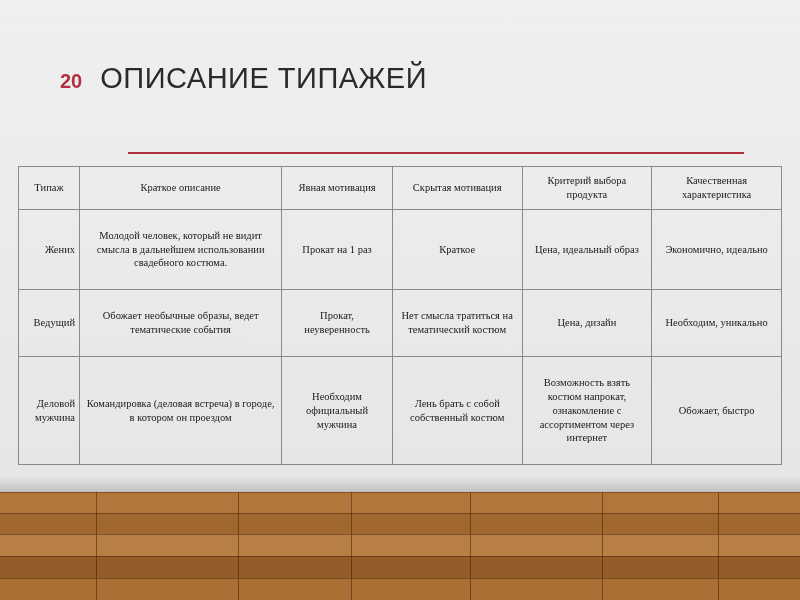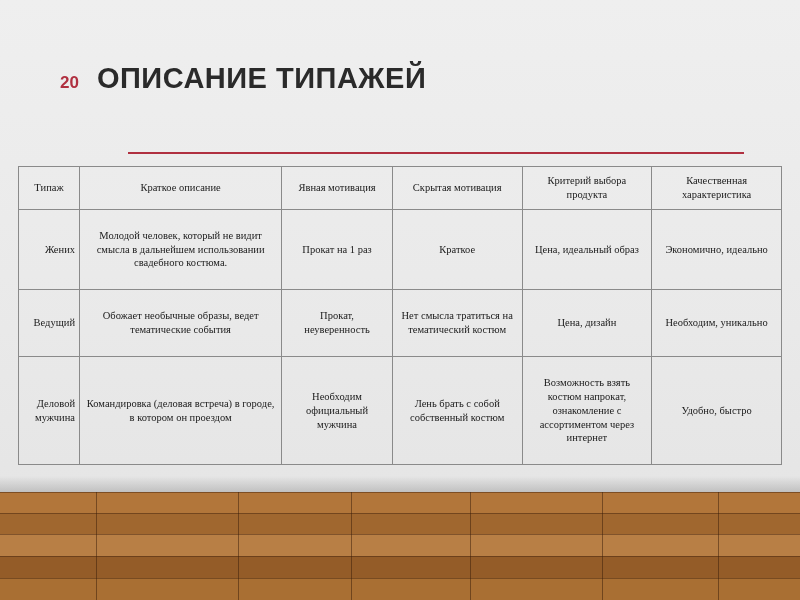--- a/index.html
+++ b/index.html
@@ -19,29 +19,29 @@
   
   .header {
     position: absolute;
     left: 60px; top: 62px;
     display: flex;
     align-items: baseline;
     gap: 18px;
   }
   .slide-number {
     font-family: "Liberation Sans", sans-serif;
-    font-size: 17px;
+    font-size: 20px;
     font-weight: 700;
     color: #b03040;
     letter-spacing: 0;
   }
   .title {
     font-family: "Liberation Sans", sans-serif;
     font-size: 29px;
-    font-weight: 700;
+    font-weight: 400;
     color: #2a2a2a;
     letter-spacing: 0.5px;
   }
   .title-rule {
     position: absolute;
     left: 128px; top: 152px;
     width: 616px; height: 2px;
     background: #b03040;
   }
 
@@ -168,21 +168,21 @@
           <td>Нет смысла тратиться на тематический костюм</td>
           <td>Цена, дизайн</td>
           <td>Необходим, уникально</td>
         </tr>
         <tr class="r3">
           <td>Деловой мужчина</td>
           <td>Командировка (деловая встреча) в городе, в котором он проездом</td>
           <td>Необходим официальный мужчина</td>
           <td>Лень брать с собой собственный костюм</td>
           <td>Возможность взять костюм напрокат, ознакомление с ассортиментом через интернет</td>
-          <td>Удобно, быстро</td>
+          <td>Обожает, быстро</td>
         </tr>
       </tbody>
     </table>
   </div>
 
   <div class="floor-shadow"></div>
   <div class="floor">
     <div class="floor-grad"></div>
     <div class="plank" style="top:0px;   background:#b2763a;  height:21px;"></div>
     <div class="plank" style="top:21px;  background:#a0672f;  height:21px;"></div>

